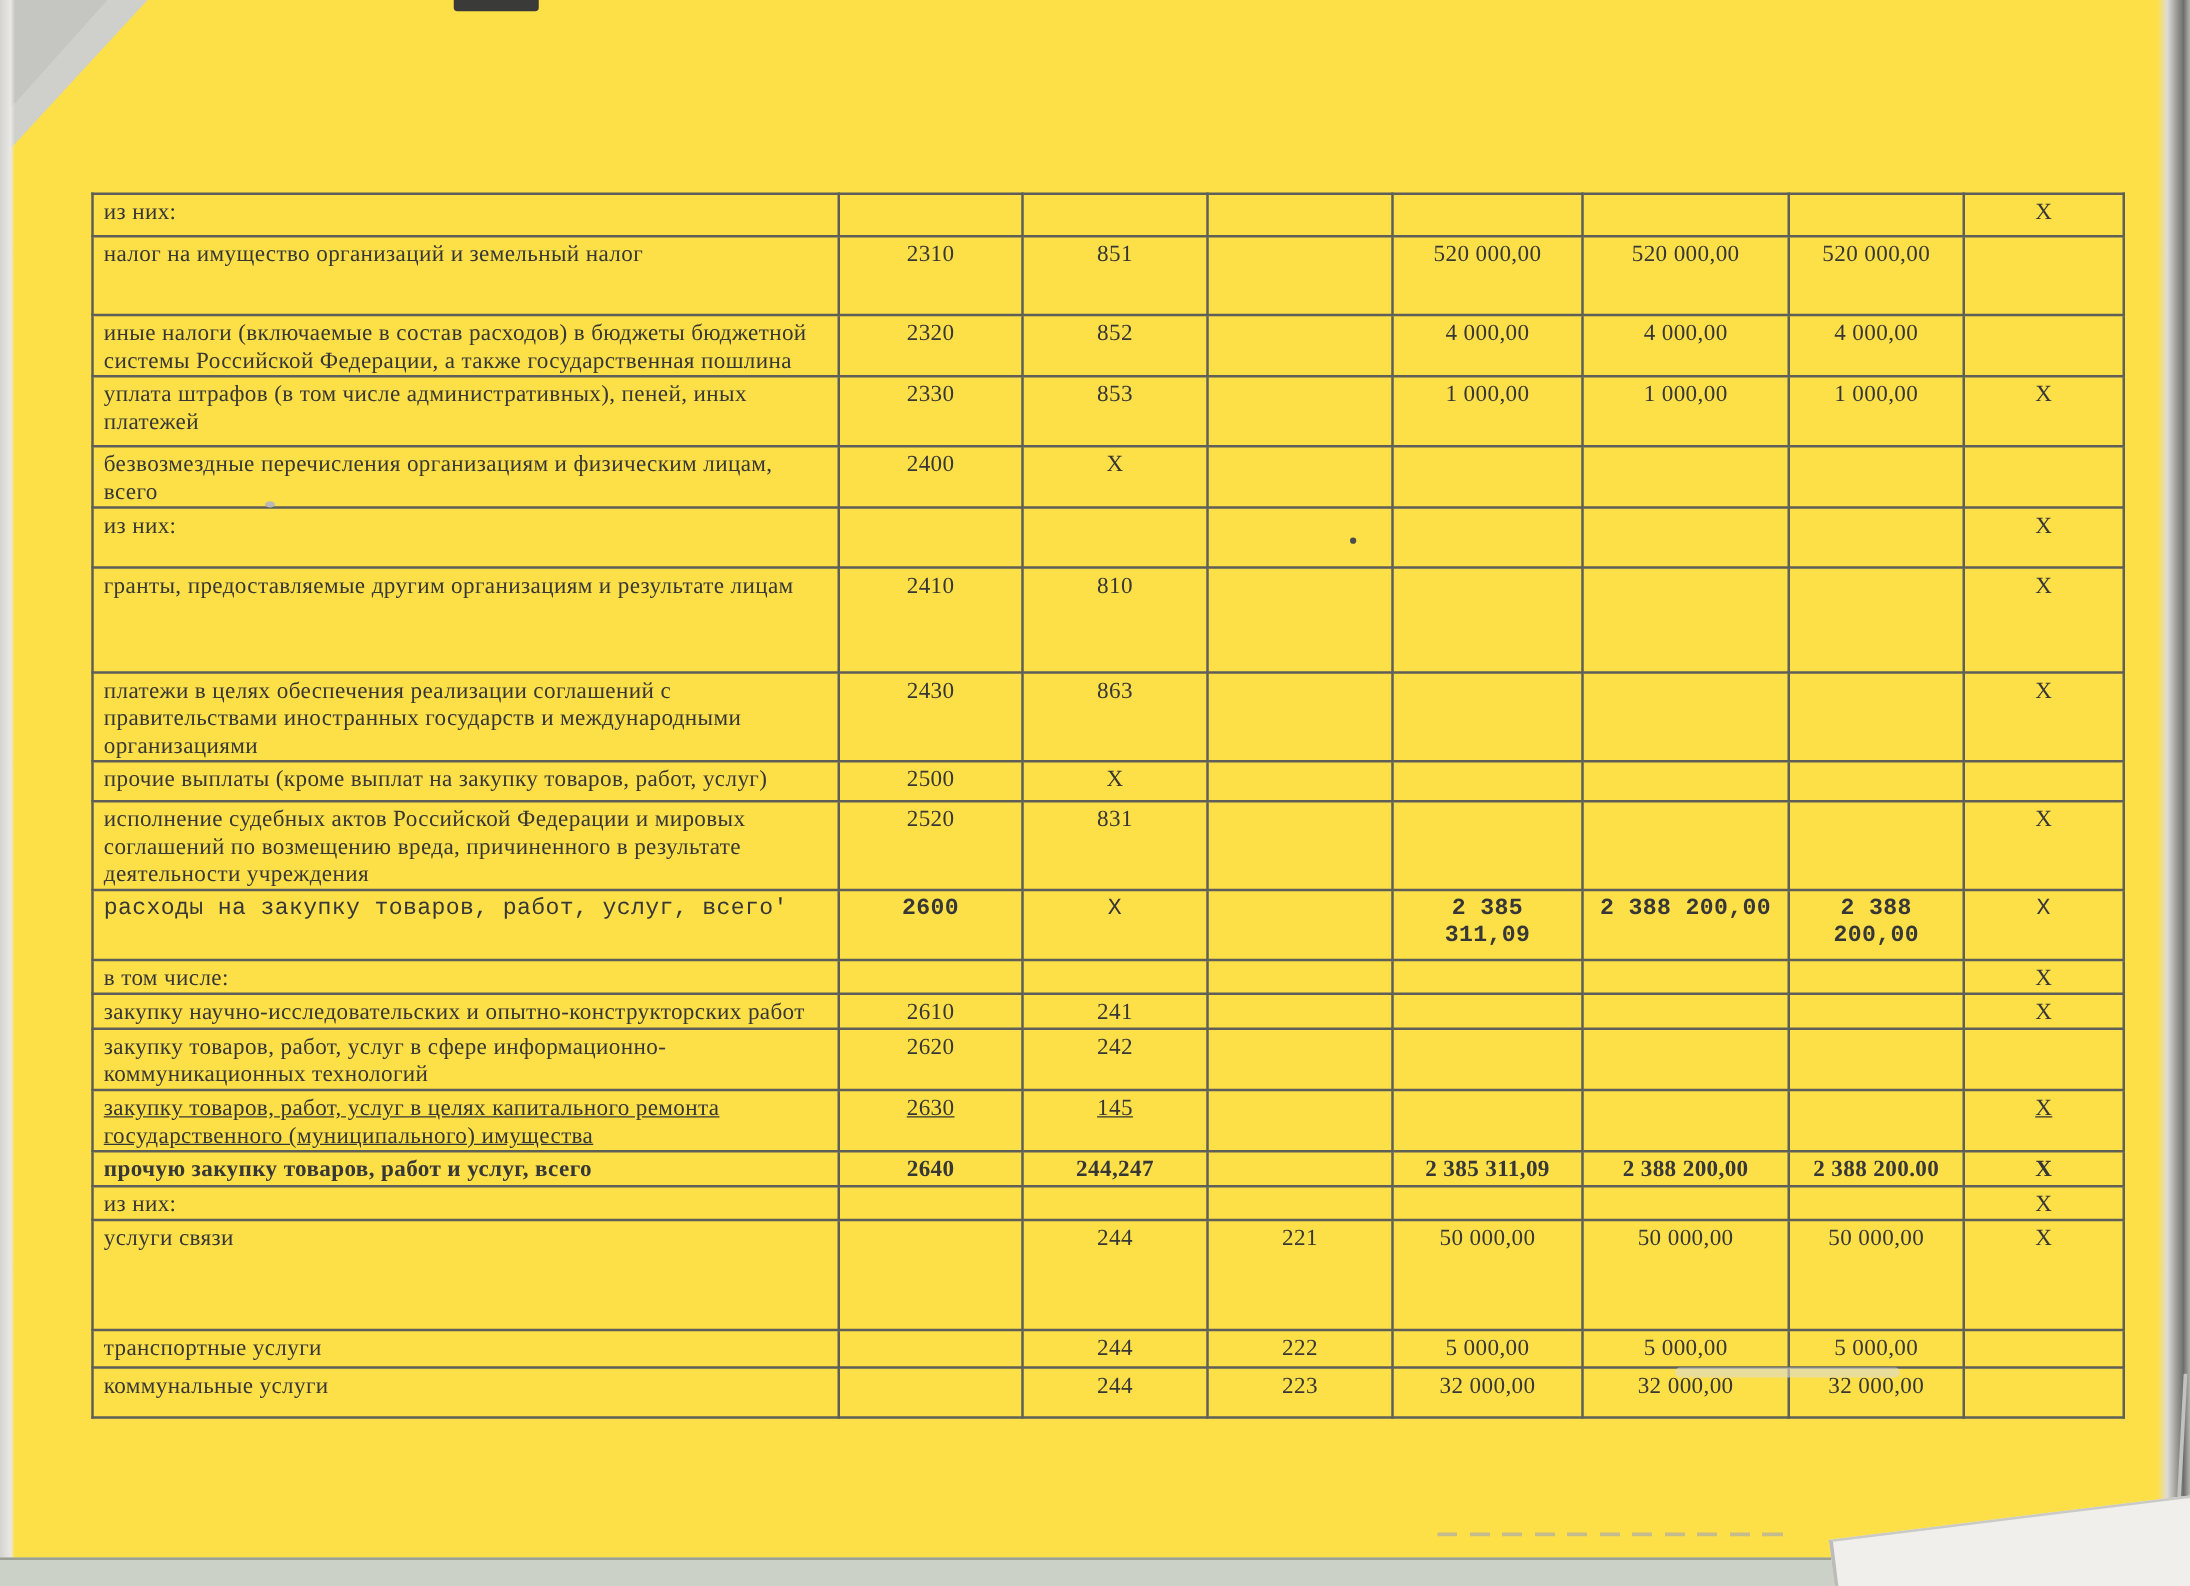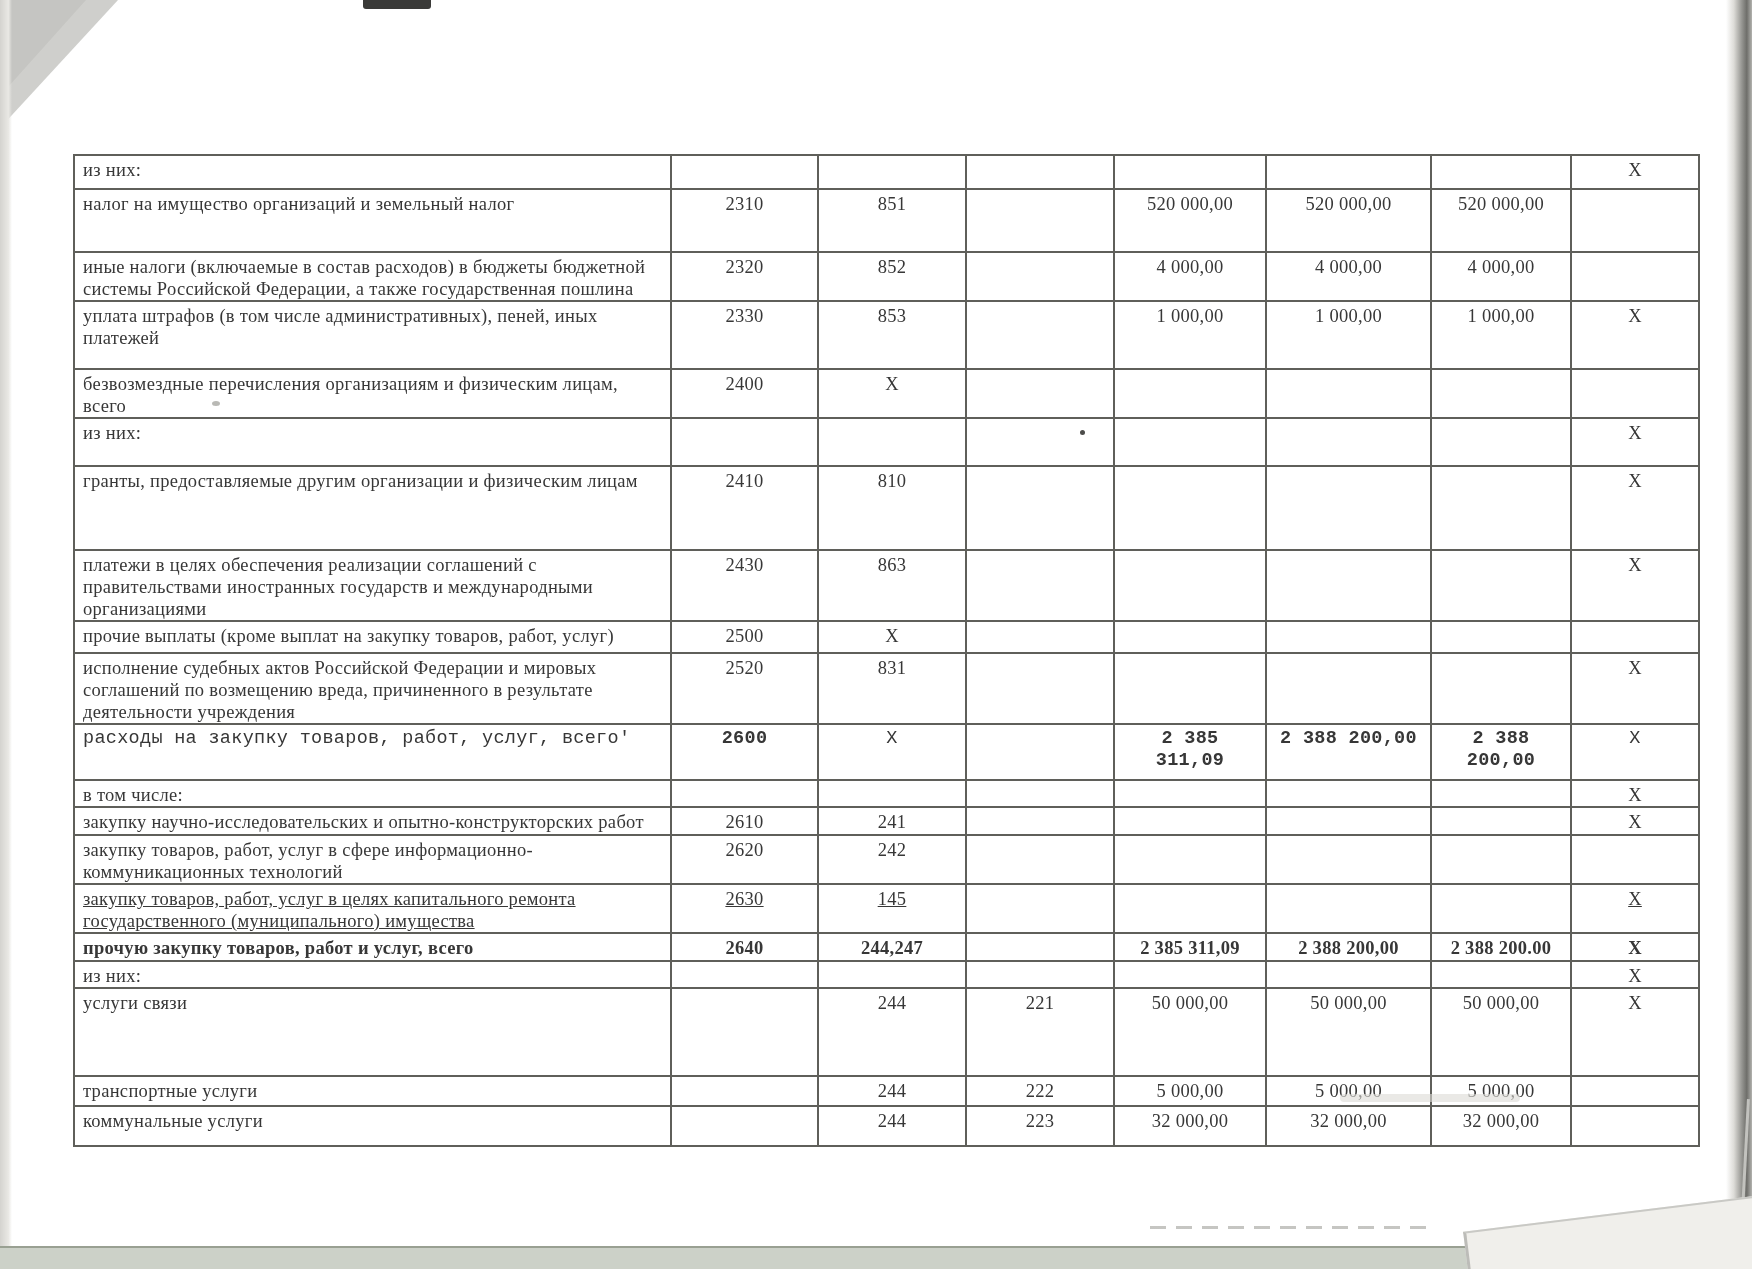--- a/index.html
+++ b/index.html
@@ -1,19 +1,19 @@
 <!DOCTYPE html>
 <html><head>
 <meta charset="utf-8">
 <style>
   html,body{margin:0;padding:0;}
   body{width:1752px;height:1269px;overflow:hidden;background:#c9cdc5;}
   .scene{
     position:relative;width:1752px;height:1269px;
-    background:#ffffff;
+    background:#fde047;
     font-family:"Liberation Serif","DejaVu Serif",serif;
     color:#373737;
     overflow:hidden;
   }
   
   .corner-tl{
     position:absolute;top:0;left:0;width:0;height:0;
     border-top:128px solid #cfcfcc;
     border-right:118px solid transparent;
   }
@@ -127,21 +127,21 @@
         <tr style="height: 45px;">
           <td class="lbl">иные налоги (включаемые в состав расходов) в бюджеты бюджетной системы Российской Федерации, а также государственная пошлина</td>
           <td class="ctr line-code">2320</td>
           <td class="ctr">852</td>
           <td class="ctr"></td>
           <td class="ctr num">4 000,00</td>
           <td class="ctr num">4 000,00</td>
           <td class="ctr num">4 000,00</td>
           <td class="ctr"></td>
         </tr>
-        <tr style="height: 68px;">
+        <tr style="height: 56px;">
           <td class="lbl">уплата штрафов (в том числе административных), пеней, иных платежей</td>
           <td class="ctr line-code">2330</td>
           <td class="ctr">853</td>
           <td class="ctr"></td>
           <td class="ctr num">1 000,00</td>
           <td class="ctr num">1 000,00</td>
           <td class="ctr num">1 000,00</td>
           <td class="ctr">X</td>
         </tr>
         <tr style="height: 47px;">
@@ -158,21 +158,21 @@
           <td class="lbl">из них:</td>
           <td class="ctr line-code"></td>
           <td class="ctr"></td>
           <td class="ctr"></td>
           <td class="ctr num"></td>
           <td class="ctr num"></td>
           <td class="ctr num"></td>
           <td class="ctr">X</td>
         </tr>
         <tr style="height: 84px;">
-          <td class="lbl">гранты, предоставляемые другим организации и физическим лицам</td>
+          <td class="lbl">гранты, предоставляемые другим организациям и результате лицам</td>
           <td class="ctr line-code">2410</td>
           <td class="ctr">810</td>
           <td class="ctr"></td>
           <td class="ctr num"></td>
           <td class="ctr num"></td>
           <td class="ctr num"></td>
           <td class="ctr">X</td>
         </tr>
         <tr style="height: 68px;">
           <td class="lbl">платежи в целях обеспечения реализации соглашений с правительствами иностранных государств и международными организациями</td>

